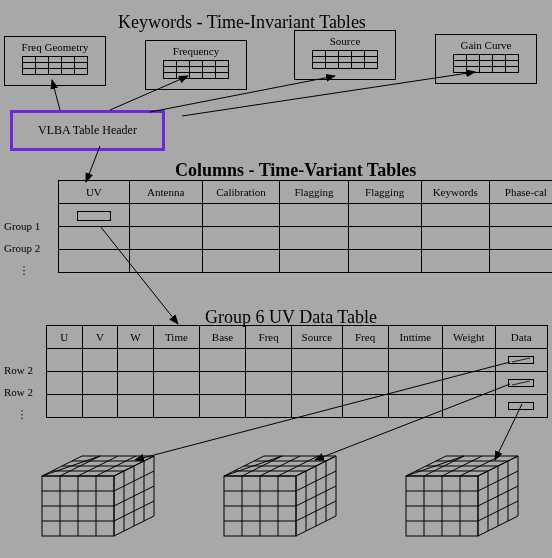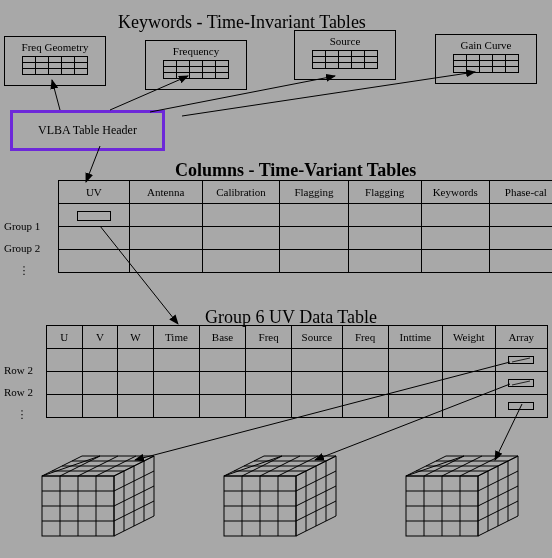--- a/index.html
+++ b/index.html
@@ -272,21 +272,21 @@
     <th>U</th>
     <th>V</th>
     <th>W</th>
     <th>Time</th>
     <th>Base</th>
     <th>Freq</th>
     <th>Source</th>
     <th>Freq</th>
     <th>Inttime</th>
     <th>Weight</th>
-    <th>Array</th>
+    <th>Data</th>
   </tr>
   <tr class="sep">
     <td></td>
         <td></td>
         <td></td>
         <td></td>
         <td></td>
         <td></td>
         <td></td>
         <td></td>

